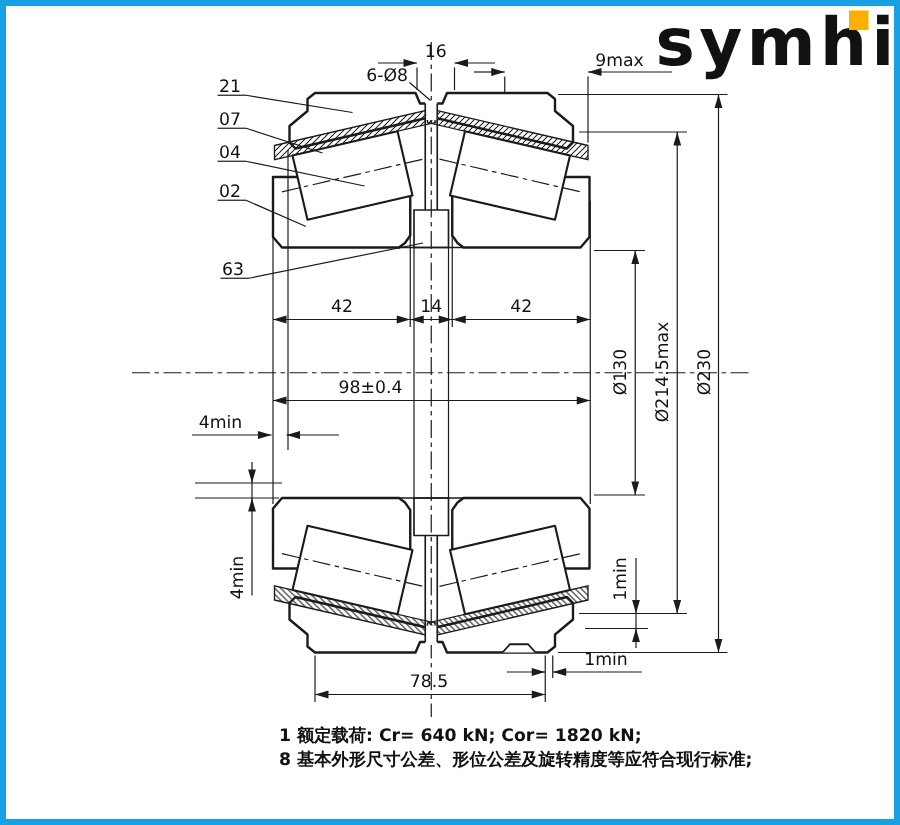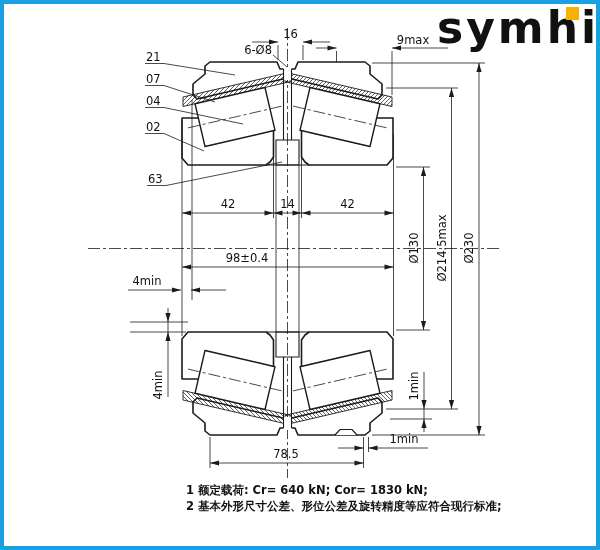--- a/index.html
+++ b/index.html
@@ -181,16 +181,16 @@
     <text class="lbltxt" x="146" y="131">02</text>
     <line x1="145" y1="133.5" x2="164" y2="133.5" class="thin"></line>
         <line x1="164" y1="133.5" x2="204" y2="151" class="thin"></line>
     <text class="lbltxt" x="148" y="183">63</text>
     <line x1="147" y1="185.5" x2="166" y2="185.5" class="thin"></line>
         <line x1="166" y1="185.5" x2="282" y2="162" class="thin"></line>
   </g>
 </svg>
 
 <div id="notes">
-  <div>1 额定载荷: Cr= 640 kN; Cor= 1830 kN;</div>
-  <div>2 基本外形尺寸公差、形位公差及旋转精度等应符合现行标准;</div>
+  <div>1 额定载荷: Cr= 640 kN; Cor= 1820 kN;</div>
+  <div>8 基本外形尺寸公差、形位公差及旋转精度等应符合现行标准;</div>
 </div>
 </div>
 
 </body></html>

